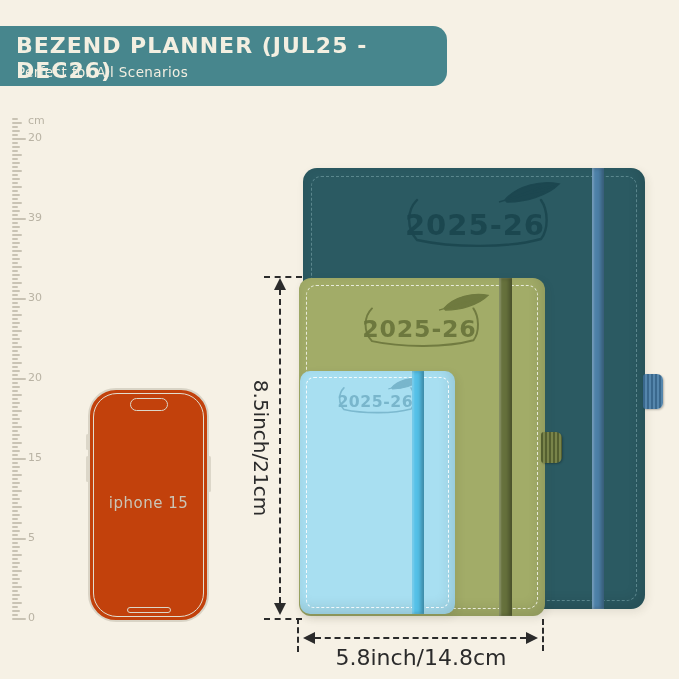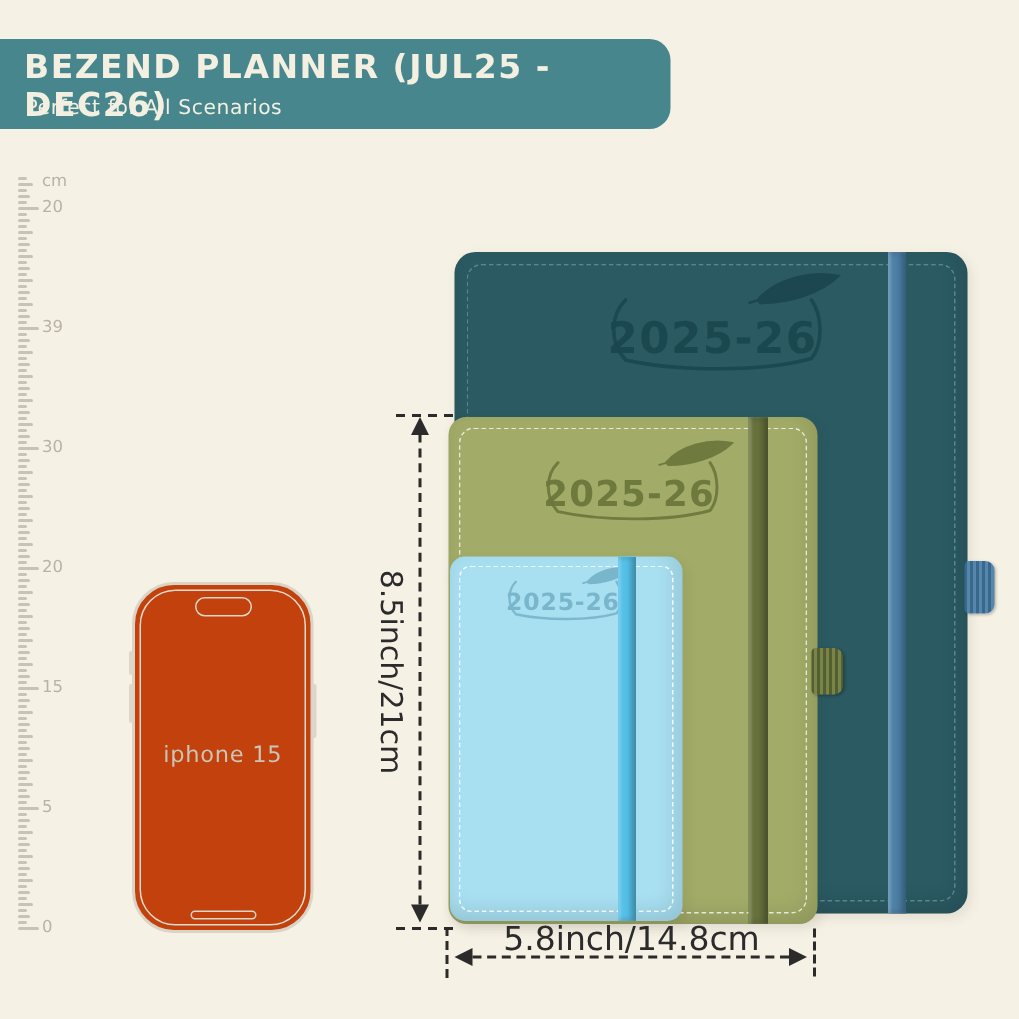--- a/index.html
+++ b/index.html
@@ -260,15 +260,15 @@
   <div class="arrow arr-up dim" style="left:274px;top:278px;"></div>
   <div class="dim dash-v" style="left:279px;top:289px;height:314px;"></div>
   <div class="arrow arr-down dim" style="left:274px;top:603px;"></div>
   <div class="dim-label" style="left:261px;top:448px;transform:translate(-50%,-50%) rotate(90deg);">8.5inch/21cm</div>
 
   <div class="dim dash-v" style="left:297px;top:618px;height:34px;"></div>
   <div class="dim dash-v" style="left:542px;top:619px;height:32px;"></div>
   <div class="arrow arr-left dim" style="left:303px;top:632px;"></div>
   <div class="dim dash-h" style="left:315px;top:637px;width:211px;"></div>
   <div class="arrow arr-right dim" style="left:526px;top:632px;"></div>
-  <div class="dim-label" style="left:421px;top:627px;transform:translate(-50%,-50%);font-size:22px;">5.8inch/14.8cm</div>
+  <div class="dim-label" style="left:421px;top:657px;transform:translate(-50%,-50%);font-size:22px;">5.8inch/14.8cm</div>
 
 </div>
 
 </body></html>

